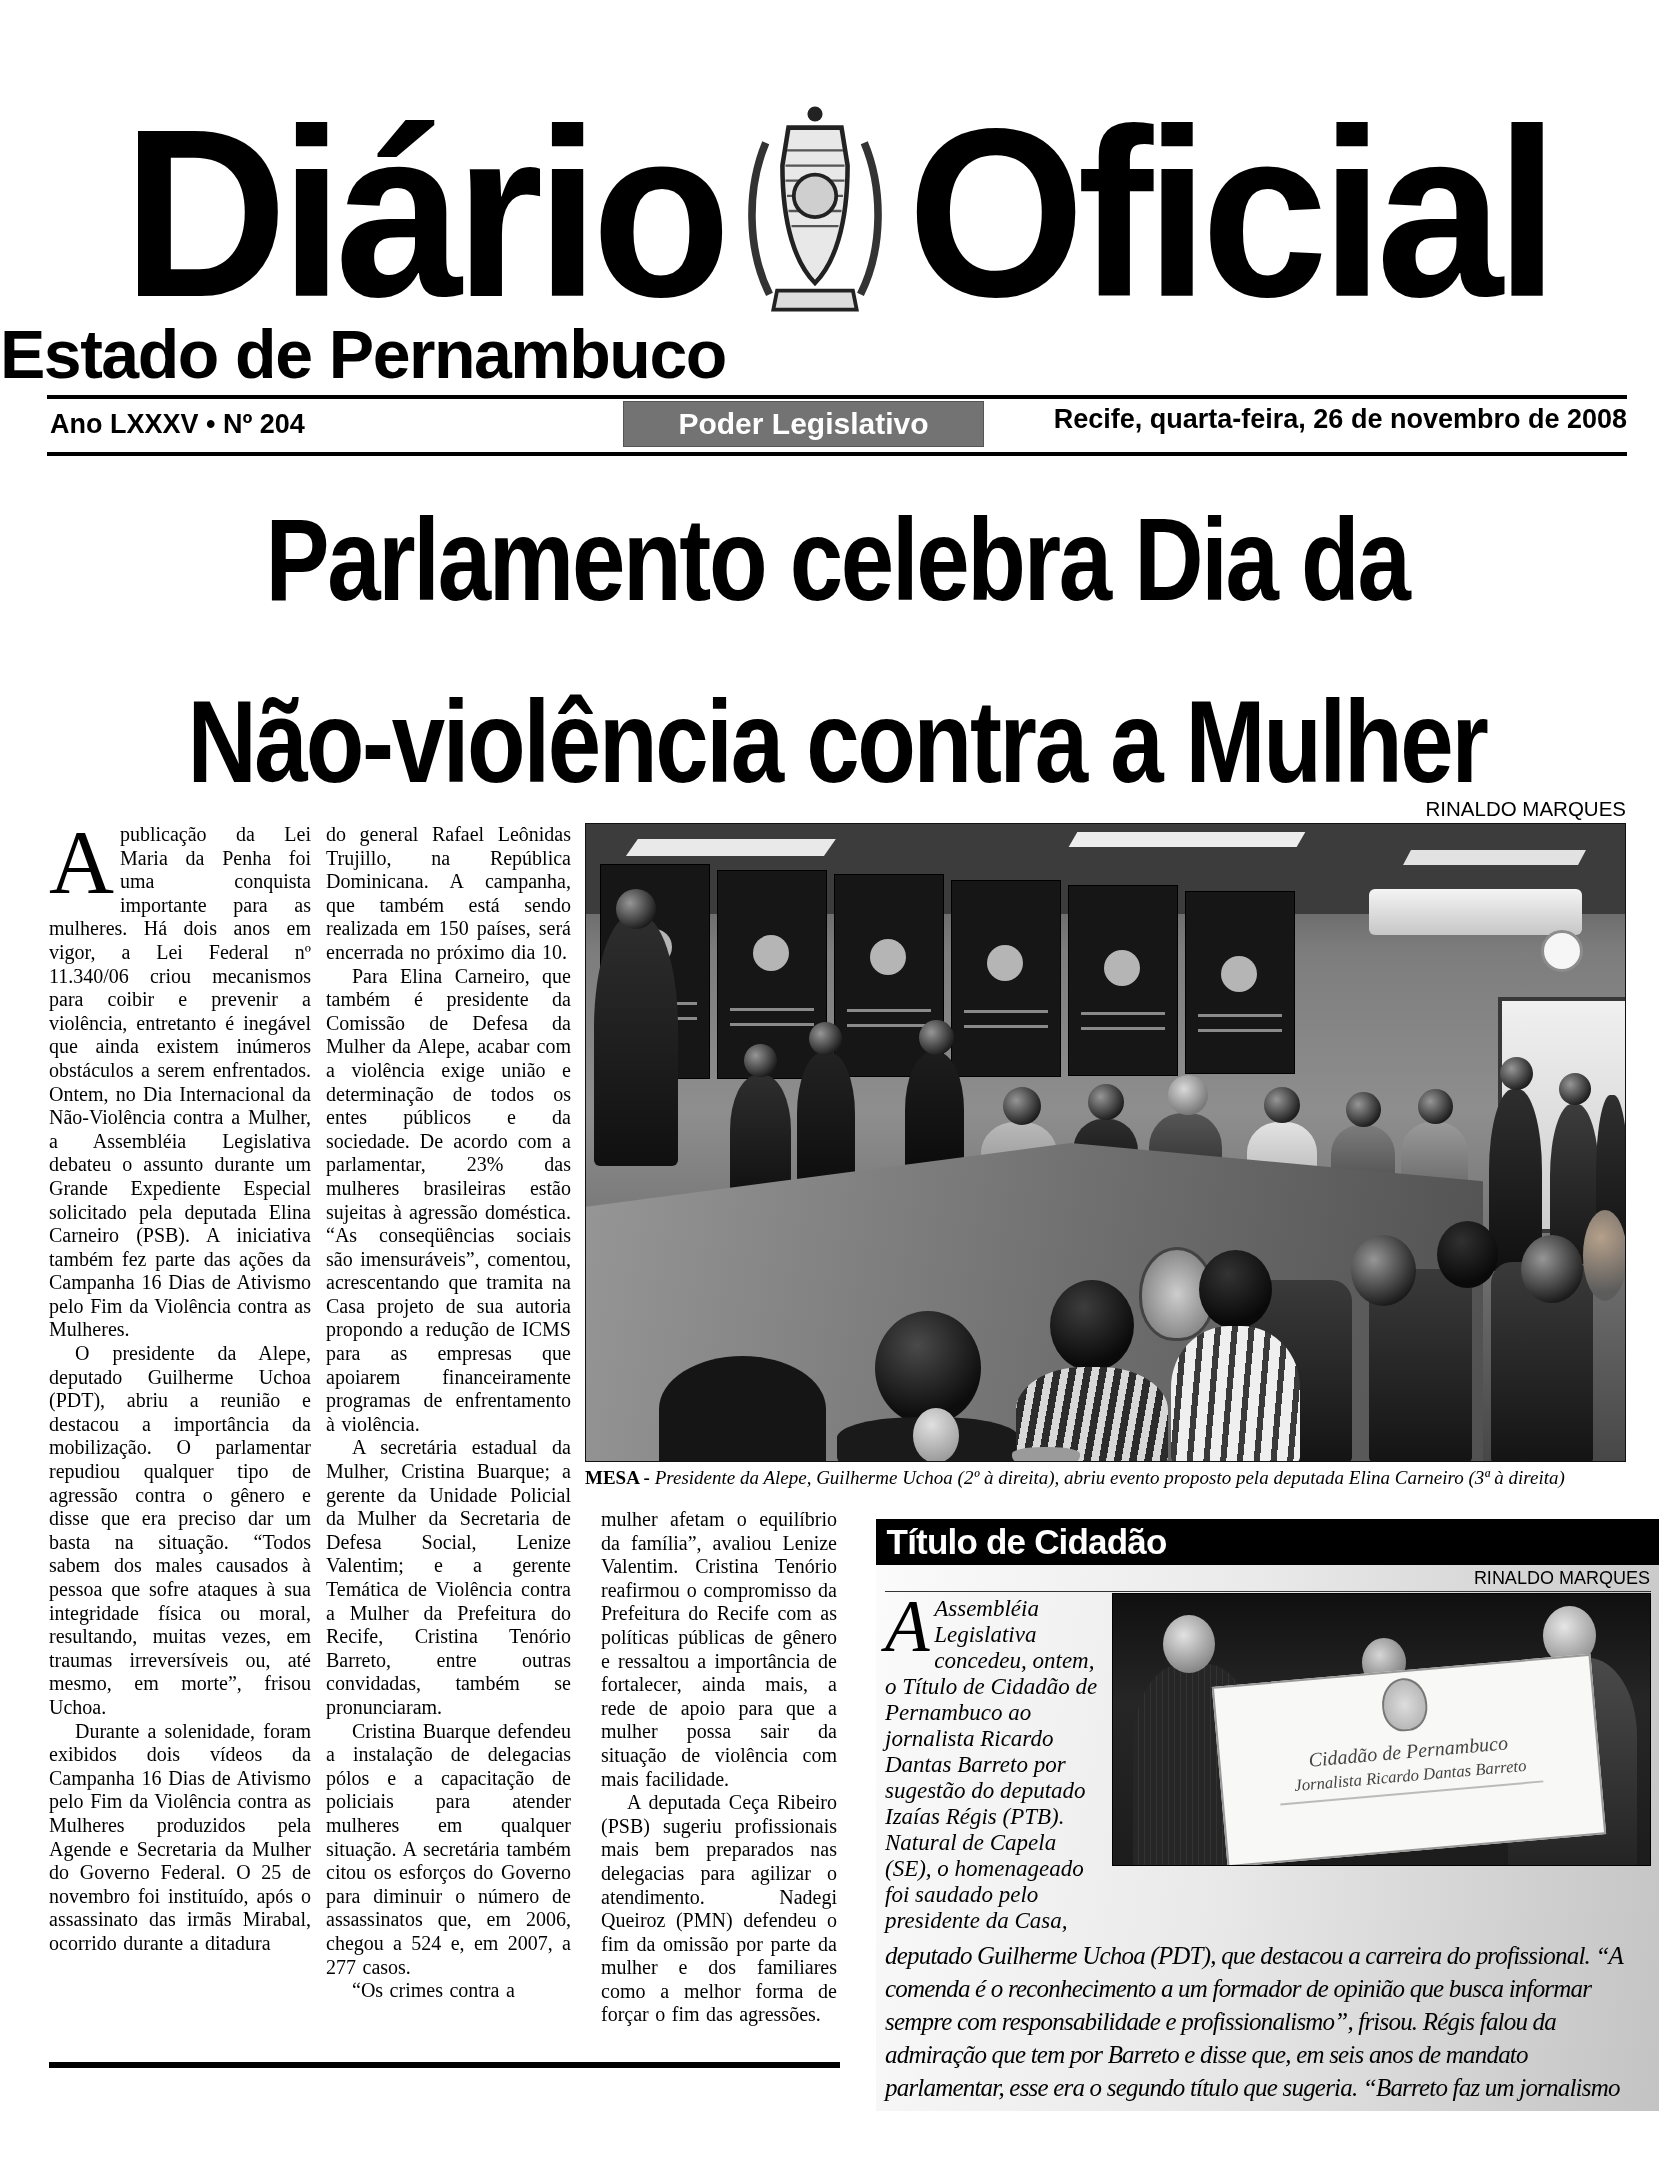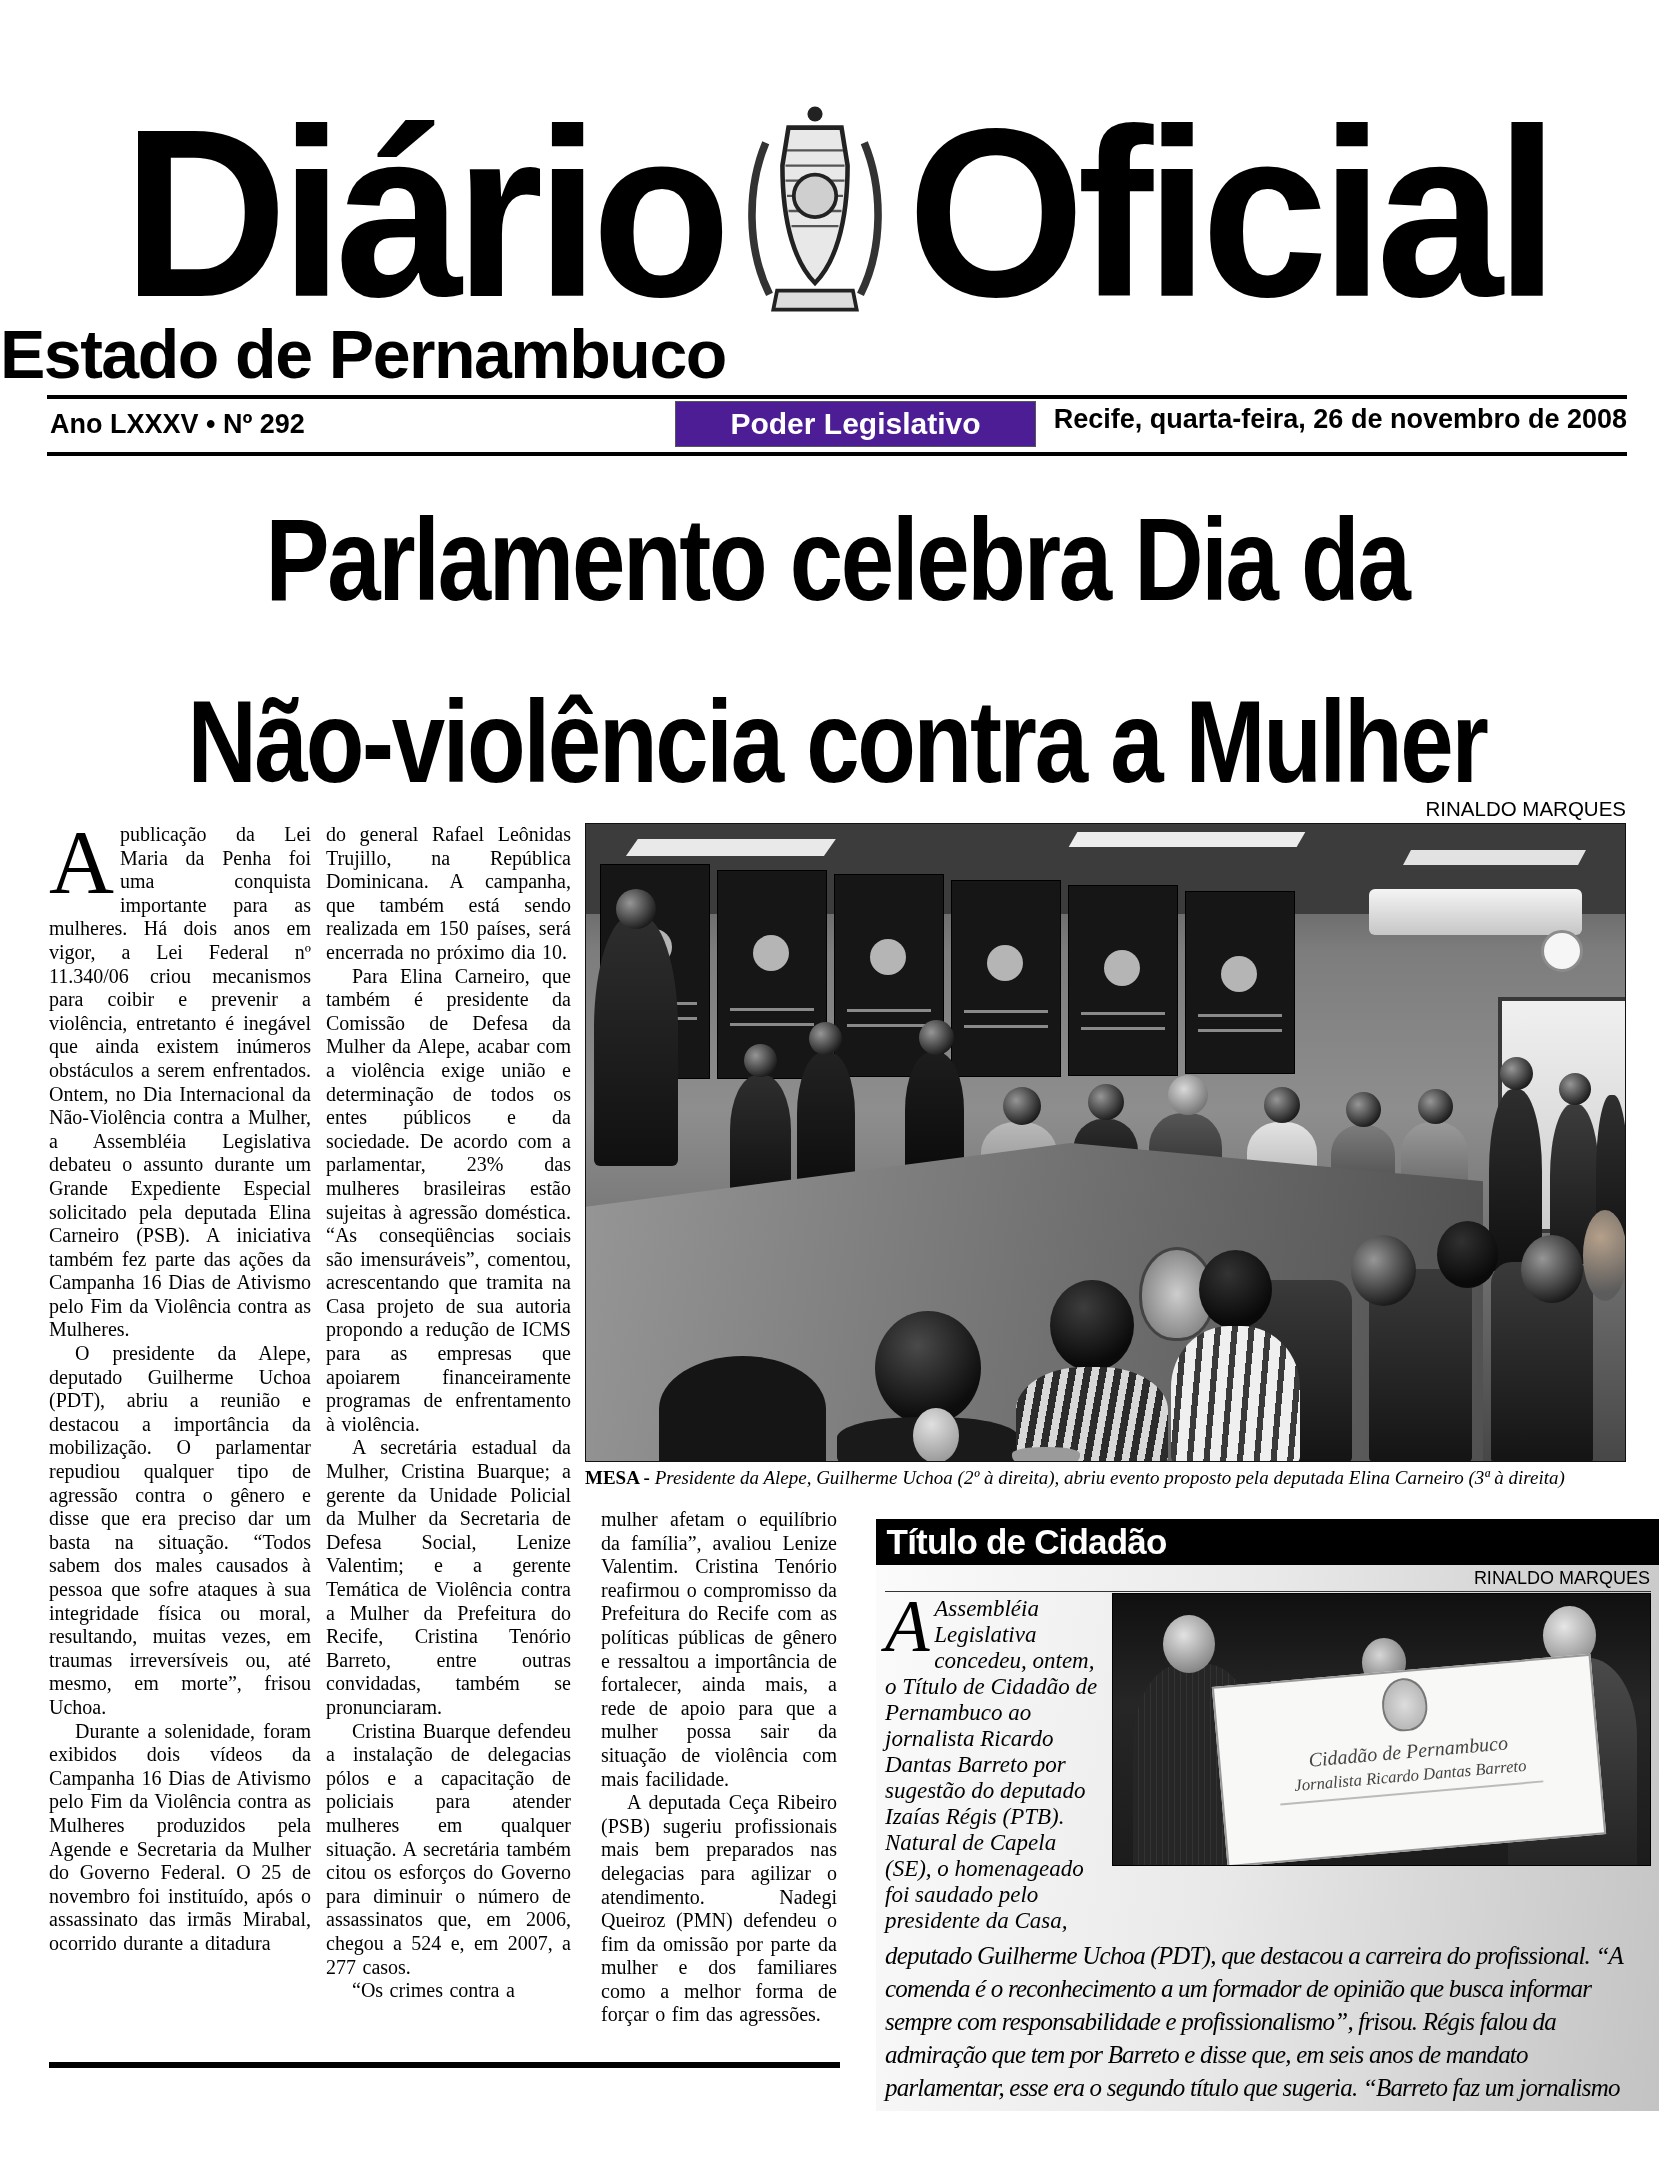--- a/index.html
+++ b/index.html
@@ -13,21 +13,21 @@
               transform:scaleY(1.05);transform-origin:center;}
   .crest{flex:0 0 auto;}
   .mast-sub{position:absolute;top:315px;left:0;width:100%;text-align:left;
             font-family:"Liberation Sans", sans-serif;font-weight:bold;font-size:68px;letter-spacing:-1.5px;}
   
   .rule{position:absolute;left:47px;width:1580px;height:3.8px;background:#000;}
   .rule-top{top:395px;} .rule-bot{top:452px;}
   .dateline{position:absolute;top:401px;left:47px;width:1580px;height:47px;
             font-family:"Liberation Sans", sans-serif;font-weight:bold;font-size:27px;}
   .edition{position:absolute;left:3px;top:7.6px;}
-  .badge{position:absolute;left:628px;top:0px;width:359px;height:44px;background:#4c1d95;color:#fff;
+  .badge{position:absolute;left:576px;top:0px;width:359px;height:44px;background:#737373;color:#fff;
          display:flex;align-items:center;justify-content:center;font-size:30px;
          border:1.5px solid #555;}
   .issue-date{position:absolute;right:0;top:3px;font-size:27px;}
   
   .hl{position:absolute;left:0;width:100%;text-align:center;font-family:"Liberation Sans", sans-serif;
       font-weight:bold;font-size:96px;letter-spacing:-2.3px;white-space:nowrap;
       transform:scaleY(1.22);transform-origin:center top;}
   .hl1{top:493px;} .hl2{top:675px;}
   .subhl{position:absolute;top:762px;left:47px;width:1580px;text-align:center;
          font-family:"Liberation Sans", sans-serif;font-weight:bold;font-size:36px;letter-spacing:-0.8px;}
@@ -106,21 +106,21 @@
         <circle cx="95" cy="130" r="28" fill="#cfcfcf" stroke="#222" stroke-width="5"></circle>
         <path d="M45 255 L145 255 L150 280 L40 280 Z" fill="#ddd" stroke="#222" stroke-width="5"></path>
       </svg>
     </span>
     <span class="mast-title">Oficial</span>
   </div>
   <div class="mast-sub">Estado de Pernambuco</div>
 
   <div class="rule rule-top"></div>
   <div class="dateline">
-    <span class="edition">Ano LXXXV • Nº 292</span>
+    <span class="edition">Ano LXXXV • Nº 204</span>
     <span class="badge">Poder Legislativo</span>
     <span class="issue-date">Recife, quarta-feira, 26 de novembro de 2008</span>
   </div>
   <div class="rule rule-bot"></div>
 
   <div class="hl hl1">Parlamento celebra Dia da</div>
   <div class="hl hl2">Não-violência contra a Mulher</div>
 
   <div class="col col1">
     <p class="first"><span class="dropcap">A</span><span>publicação da Lei Maria da Penha foi uma conquista importante para as mulheres. Há dois anos em vigor, a Lei Federal nº 11.340/06 criou mecanismos para coibir e prevenir a violência, entretanto é inegável que ainda existem inúmeros obstáculos a serem enfrentados. Ontem, no Dia Internacional da Não-Violência contra a Mulher, a Assembléia Legislativa debateu o assunto durante um Grande Expediente Especial solicitado pela deputada Elina Carneiro (PSB). A iniciativa também fez parte das ações da Campanha 16 Dias de Ativismo pelo Fim da Violência contra as Mulheres.</span></p>

